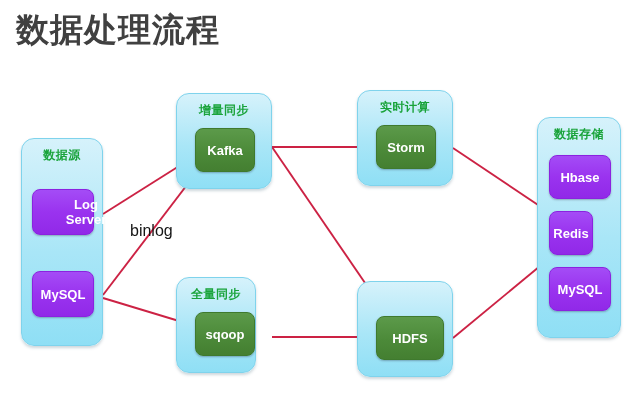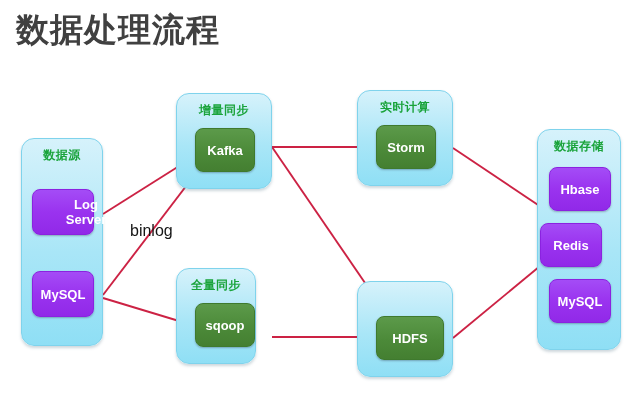--- a/index.html
+++ b/index.html
@@ -120,43 +120,43 @@
         <div class="chip purple" style="left: 10px; top: 132px; width: 62px; height: 46px;">
           <span>MySQL</span>
         </div>
       </div>
       <div class="group" style="left: 176px; top: 93px; width: 96px; height: 96px;">
         <div class="group-title">增量同步</div>
         <div class="chip green" style="left: 18px; top: 34px; width: 60px; height: 44px;">
           <span>Kafka</span>
         </div>
       </div>
-      <div class="group" style="left: 176px; top: 268px; width: 80px; height: 96px;">
+      <div class="group" style="left: 176px; top: 277px; width: 80px; height: 96px;">
         <div class="group-title">全量同步</div>
         <div class="chip green" style="left: 18px; top: 34px; width: 60px; height: 44px;">
           <span>sqoop</span>
         </div>
       </div>
       <div class="group" style="left: 357px; top: 90px; width: 96px; height: 96px;">
         <div class="group-title">实时计算</div>
         <div class="chip green" style="left: 18px; top: 34px; width: 60px; height: 44px;">
           <span>Storm</span>
         </div>
       </div>
       <div class="group" style="left: 357px; top: 281px; width: 96px; height: 96px;">
         <div class="chip green" style="left: 18px; top: 34px; width: 68px; height: 44px;">
           <span>HDFS</span>
         </div>
       </div>
-      <div class="group" style="left: 537px; top: 117px; width: 84px; height: 221px; margin-top: 12px;">
+      <div class="group" style="left: 537px; top: 117px; width: 84px; height: 221px;">
         <div class="group-title">数据存储</div>
         <div class="chip purple" style="left: 11px; top: 37px; width: 62px; height: 44px; text-align: right;">
           <span>Hbase</span>
         </div>
-        <div class="chip purple" style="left: 2px; top: 93px; width: 62px; height: 44px;">
+        <div class="chip purple" style="left: 11px; top: 93px; width: 44px; height: 44px;">
           <span>Redis</span>
         </div>
         <div class="chip purple" style="left: 11px; top: 149px; width: 62px; height: 44px;">
           <span>MySQL</span>
         </div>
       </div>
     </div>
 
   <div id="binlog">binlog</div>
 

